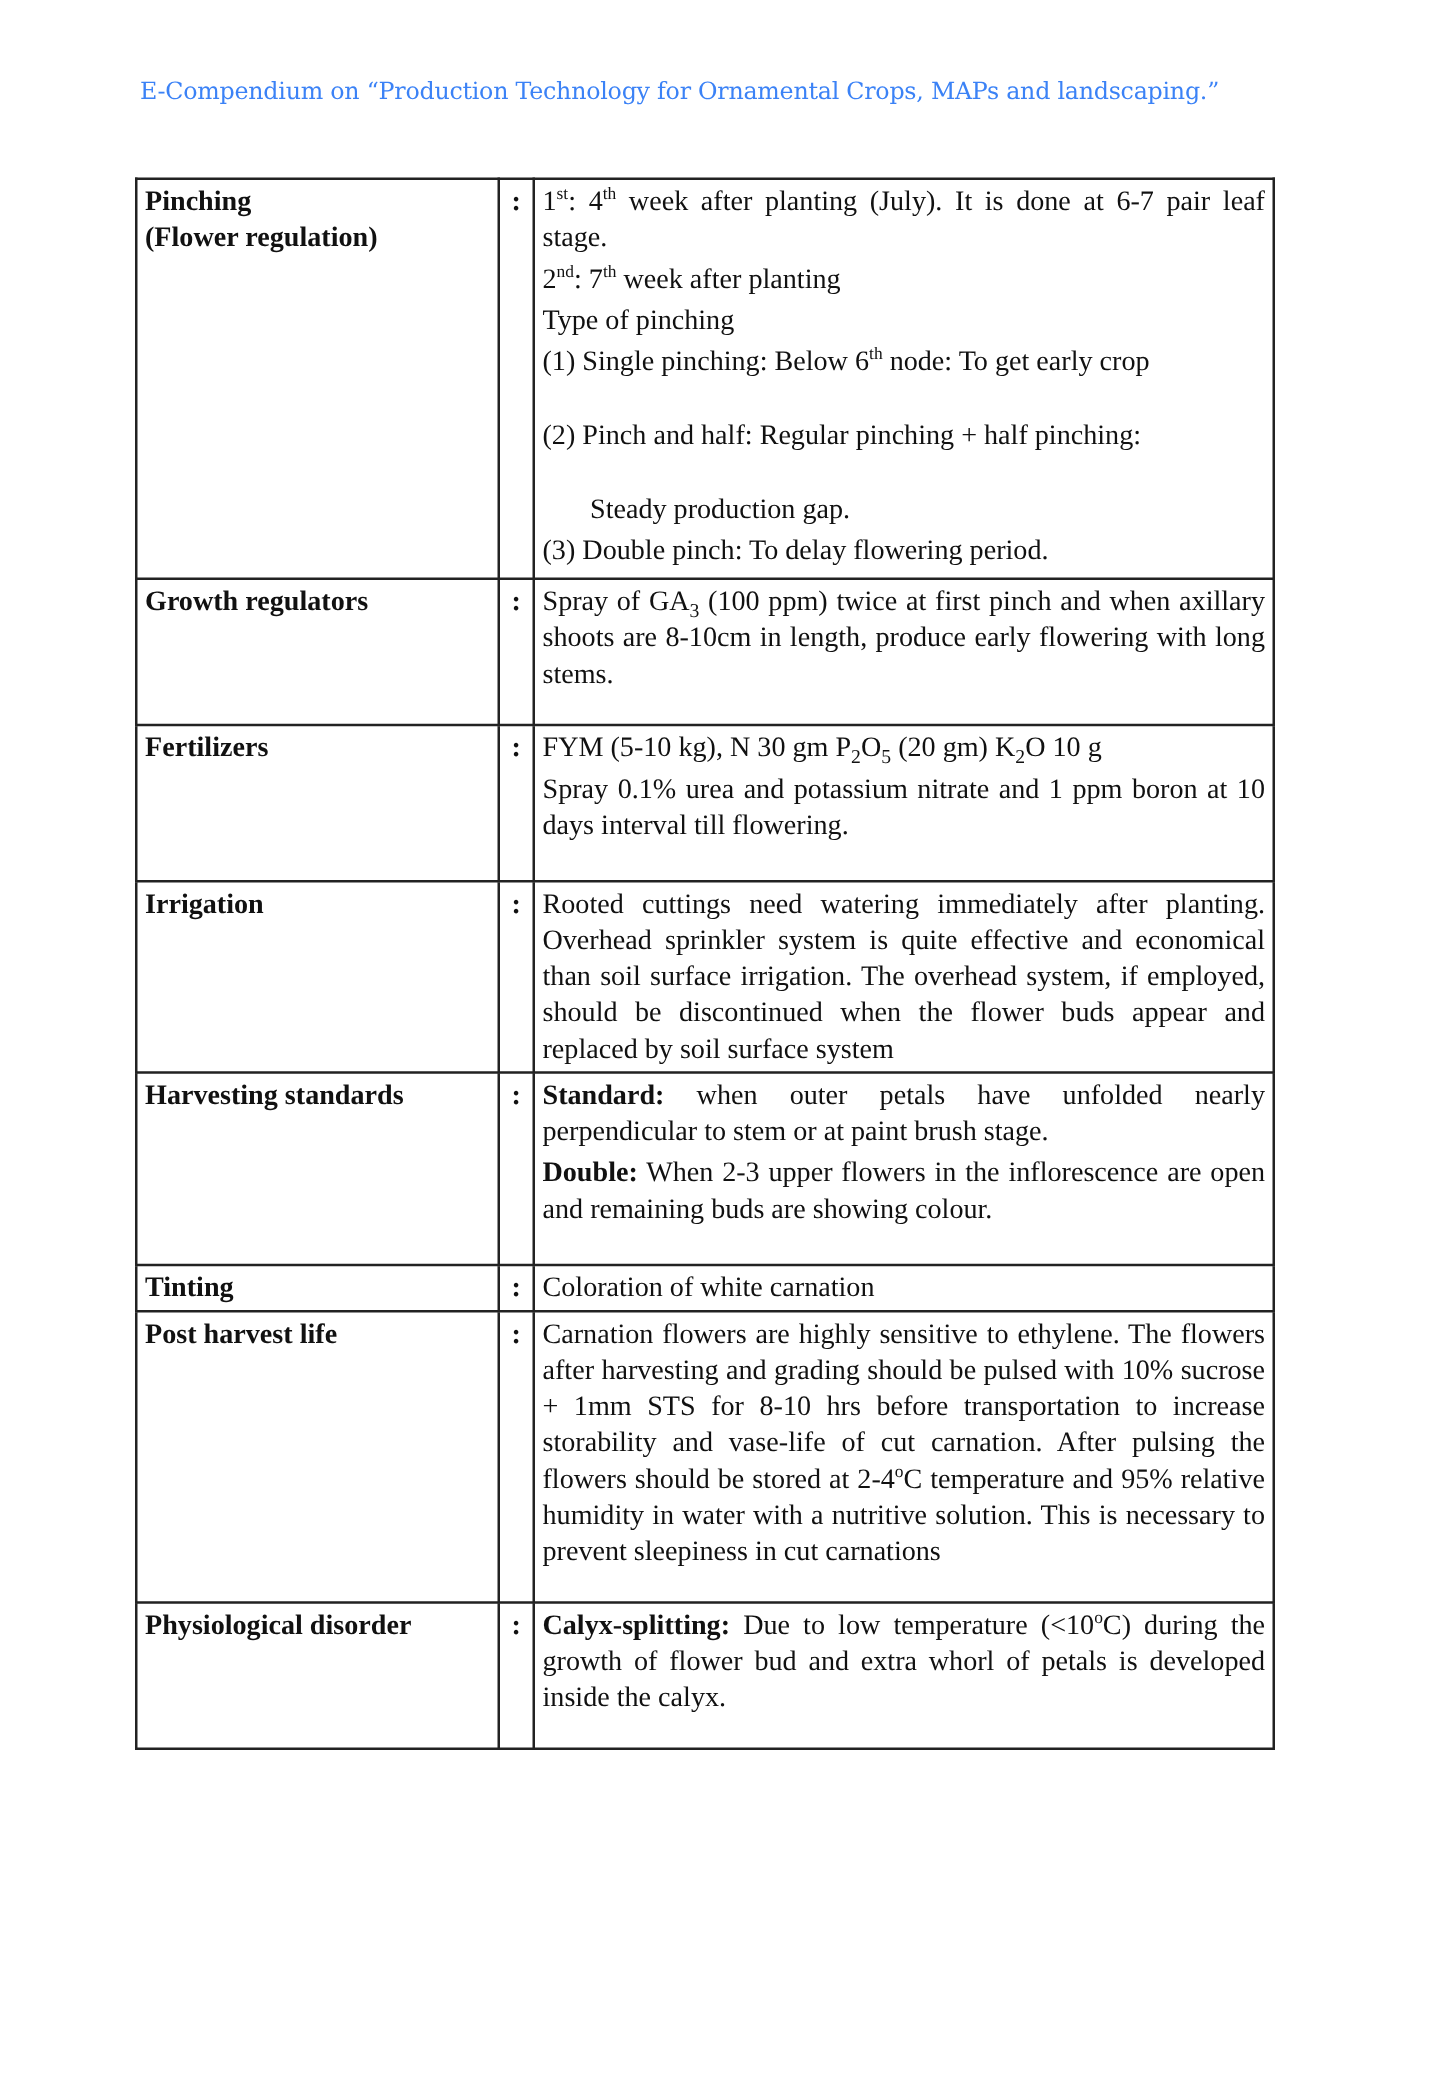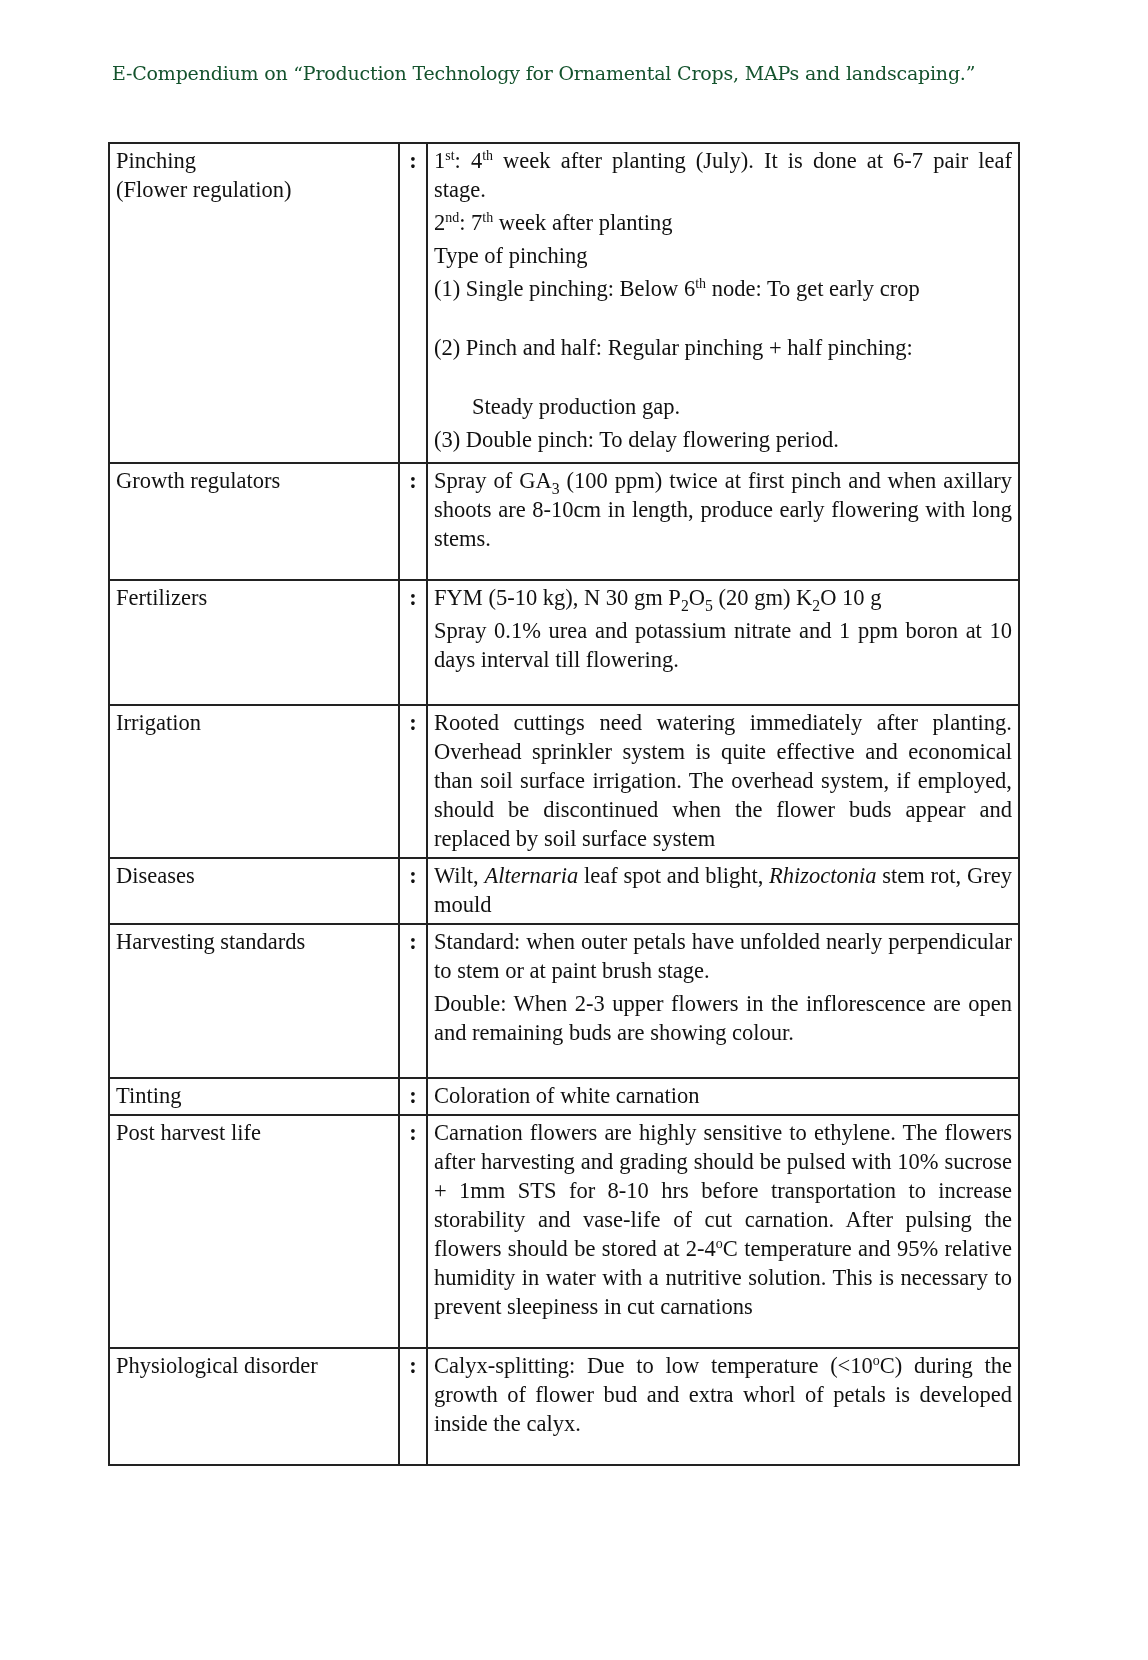--- a/index.html
+++ b/index.html
@@ -1,28 +1,28 @@
 <!DOCTYPE html>
 <html><head>
 <meta charset="utf-8">
 <style>
   html,body{margin:0;padding:0;background:#ffffff;}
   body{width:1148px;height:1660px;position:relative;overflow:hidden;color:#111;}
-  .header{position:absolute;left:112px;top:62px;font-family:"DejaVu Serif",serif;font-size:19px;color:#14532d;letter-spacing:-0.2px;}
+  .header{position:absolute;left:112px;top:62px;font-family:"DejaVu Serif",serif;font-size:19px;color:#3b82f6;letter-spacing:-0.2px;}
   table.main{position:absolute;left:108px;top:142px;width:912px;border-collapse:collapse;font-family:"Liberation Serif",serif;font-size:22.5px;line-height:29px;}
   table.main td{border:2px solid #222;vertical-align:top;padding:2px 6px 4px 6px;}
-  td.label{width:276px;font-weight:normal;padding-top:6px;}
+  td.label{width:276px;font-weight:bold;padding-top:6px;}
   td.colon{width:14px;text-align:center;font-weight:bold;padding:6px 4px 0 4px;}
   td.content{text-align:justify;padding-left:6px;padding-right:6px;}
   td.content .line{display:block;margin-top:30px;}
   td.content .indent{padding-left:38px;}
   td.content p{margin:0 0 4px 0;}
   sup{font-size:0.62em;line-height:0;}
   sub{font-size:0.7em;line-height:0;}
-  b.lead{font-weight:normal;}
+  b.lead{font-weight:bold;}
   i{font-style:italic;}
   tr.tall-gap td.content{padding-bottom:26px;}
 </style>
 </head>
 <body>
 
 <div class="header">E-Compendium on “Production Technology for Ornamental Crops, MAPs and landscaping.”</div>
 
 <table class="main">
 
@@ -62,25 +62,20 @@
     </td>
   </tr>
 
   <tr>
     <td class="label">Irrigation</td>
     <td class="colon">:</td>
     <td class="content">Rooted cuttings need watering immediately after planting. Overhead sprinkler system is quite effective and economical than soil surface irrigation. The overhead system, if employed, should be discontinued when the flower buds appear and replaced by soil surface system</td>
   </tr>
 
 
-  <tr>
-    <td class="label">Diseases</td>
-    <td class="colon">:</td>
-    <td class="content"><span>Wilt, </span><i>Alternaria</i><span> leaf spot and blight, </span><i>Rhizoctonia</i><span> stem rot, Grey mould</span></td>
-  </tr>
 
   <tr class="tall-gap">
     <td class="label">Harvesting standards</td>
     <td class="colon">:</td>
     <td class="content">
       <p><b class="lead">Standard:</b><span> when outer petals have unfolded nearly perpendicular to stem or at paint brush stage.</span></p>
       <p><b class="lead">Double:</b><span> When 2-3 upper flowers in the inflorescence are open and remaining buds are showing colour.</span></p>
     </td>
   </tr>
 

